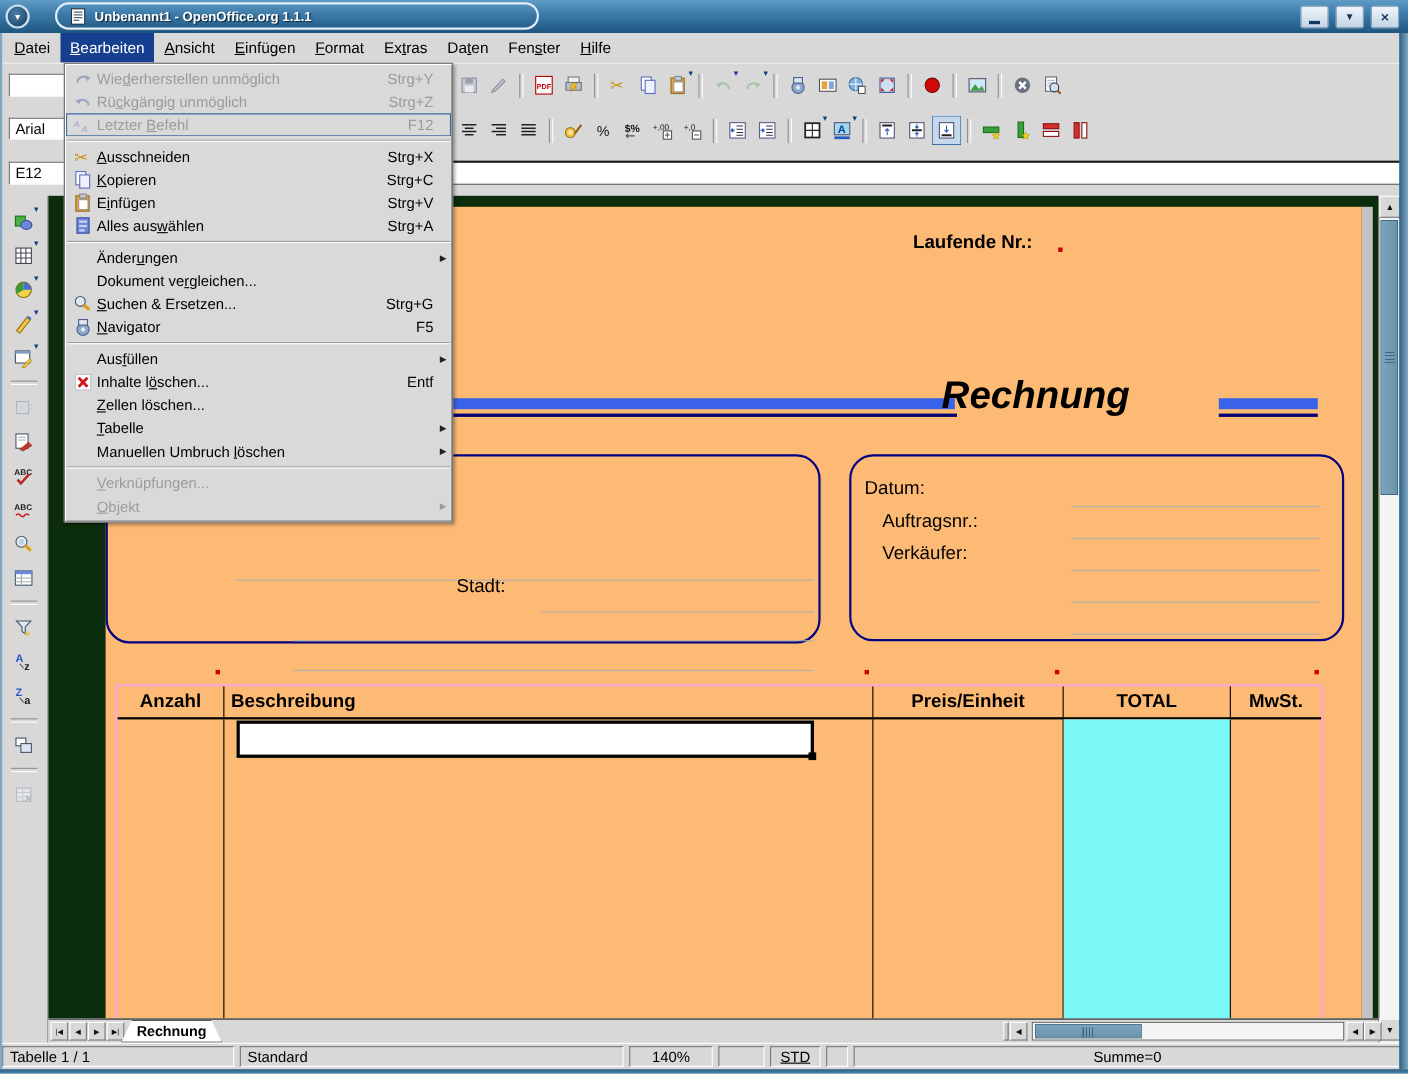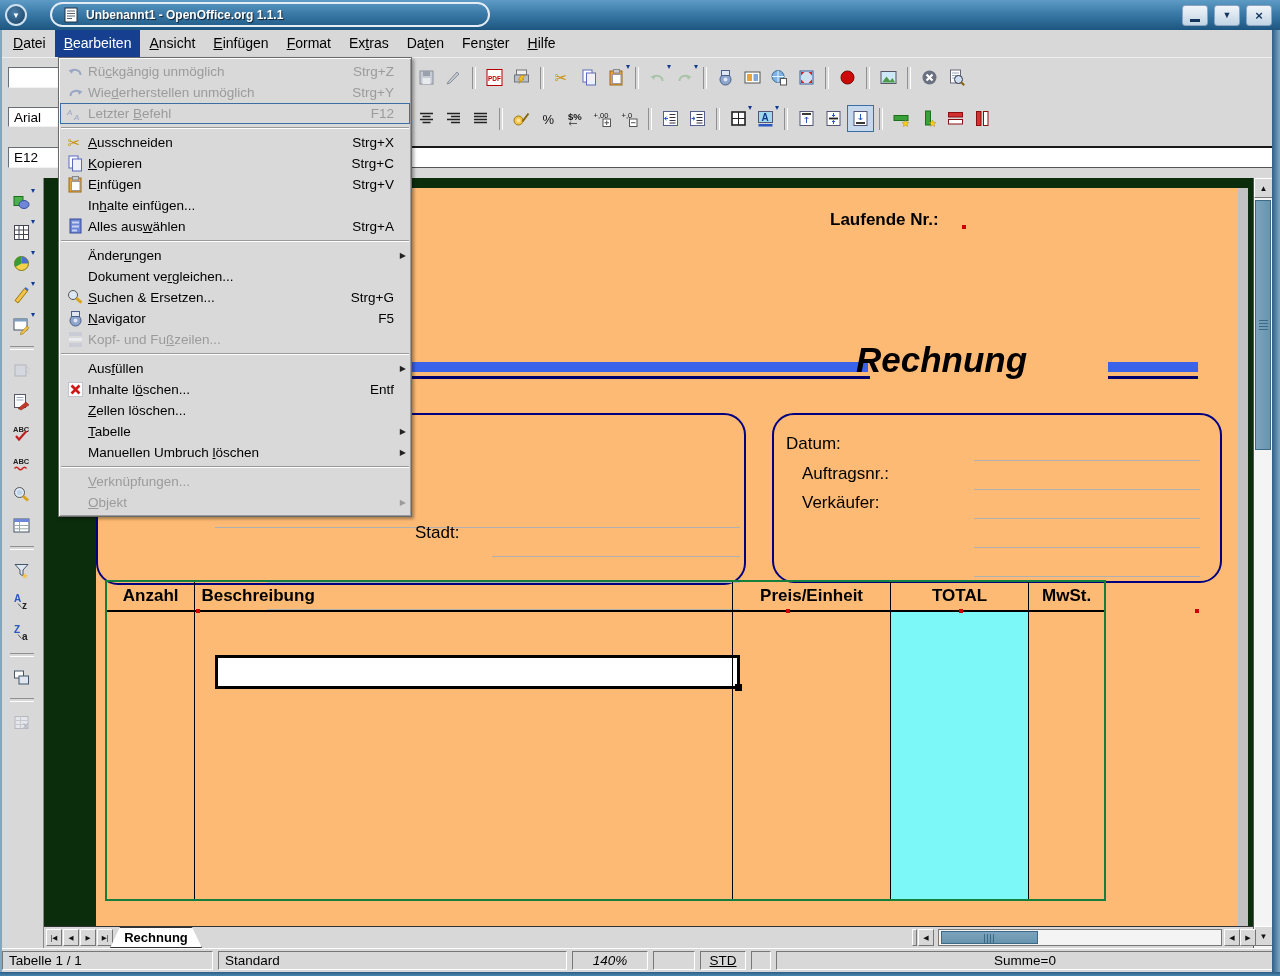--- a/index.html
+++ b/index.html
@@ -55,21 +55,21 @@
   .heading{position:absolute;left:760px;top:152px;font-size:35px;font-weight:bold;font-style:italic;}
   .bar-blue{position:absolute;height:10px;background:#3a63ea;top:174px;}
   .bar-navy{position:absolute;height:3px;background:#000070;top:188px;}
   .rbox{position:absolute;border:2px solid #000080;border-radius:22px;box-sizing:border-box;}
   .selcell{position:absolute;left:117px;top:240px;width:525px;height:34px;border:3px solid #000;
     box-sizing:border-box;background:#fff;}
   .selhandle{position:absolute;left:637px;top:269px;width:7px;height:7px;background:#000;}
   .uline{position:absolute;height:1px;background:#b0b0b0;}
   .flabel{position:absolute;font-size:17px;color:#000;}
   
-  .invtable{position:absolute;left:9px;top:392px;width:1001px;height:321px;border:2px solid #15803d;box-sizing:border-box;}
+  .invtable{position:absolute;left:9px;top:434px;width:1098px;height:321px;border:2px solid #f9a8d4;box-sizing:border-box;}
   .invhead{position:absolute;left:0;top:0;height:30px;width:100%;display:flex;border-bottom:2px solid #000;box-sizing:border-box;}
   .invhc{border-right:1px solid #000;box-sizing:border-box;font-size:17px;font-weight:bold;
     display:flex;align-items:center;justify-content:center;overflow:hidden;white-space:nowrap;}
   .invhc.left{justify-content:flex-start;padding-left:6px;}
   .invhc:last-child{border-right:none;}
   .invbody{position:absolute;left:0;top:30px;bottom:0;width:100%;display:flex;}
   .invbc{border-right:1px solid #000;box-sizing:border-box;height:100%;}
   .invbc:last-child{border-right:none;}
   .invbc.cyan{background:#7df8f8;}
   
@@ -630,51 +630,51 @@
           <div class="hgrip"></div>
         </div>
     </div>
     <div class="hbtn" style="left:1180px;">◀</div>
     <div class="hbtn" style="left:1196px;">▶</div>
   </div>
 
   <div class="statusbar">
       <div class="scell " style="width: 211px;">Tabelle 1 / 1</div>
       <div class="scell " style="width: 349px;">Standard</div>
-      <div class="scell c" style="width: 76px; font-style: italic;">140%</div>
+      <div class="scell c" style="width: 76px;">140%</div>
       <div class="scell c" style="width: 42px;"></div>
       <div class="scell c" style="width: 46px; text-decoration: underline;">STD</div>
       <div class="scell c" style="width: 20px;"></div>
       <div class="scell c" style="width: 498px;">Summe=0</div>
     </div>
   <div class="botborder"></div>
   <div class="brd-l"></div>
   <div class="brd-r"></div>
 
   <div class="menupopup">
       <div class="mi disabled">
         <span class="mic">
           <svg width="19" height="19" viewBox="0 0 19 19" fill="none" stroke="none">
+            <path d="M4.5 13C4.5 7 13 6.5 14.2 10" stroke="#9aa6c4" stroke-width="2"></path>
+            <path d="M16.5 8.2l-5.5-1 2.2 4.6z" fill="#9aa6c4"></path>
+          </svg>
+        </span>
+        <span class="mlabel">Wie<u>d</u>erherstellen unmöglich</span>
+        <span class="mshort">Strg+Y</span>
+        <span class="marrow"></span>
+      </div>
+      <div class="mi disabled">
+        <span class="mic">
+          <svg width="19" height="19" viewBox="0 0 19 19" fill="none" stroke="none">
             <path d="M14.5 13C14.5 7 6 6.5 4.8 10" stroke="#9aa6c4" stroke-width="2"></path>
             <path d="M2.5 8.2l5.5-1-2.2 4.6z" fill="#9aa6c4"></path>
           </svg>
         </span>
         <span class="mlabel">Rü<u>c</u>kgängig unmöglich</span>
         <span class="mshort">Strg+Z</span>
-        <span class="marrow"></span>
-      </div>
-      <div class="mi disabled">
-        <span class="mic">
-          <svg width="19" height="19" viewBox="0 0 19 19" fill="none" stroke="none">
-            <path d="M4.5 13C4.5 7 13 6.5 14.2 10" stroke="#9aa6c4" stroke-width="2"></path>
-            <path d="M16.5 8.2l-5.5-1 2.2 4.6z" fill="#9aa6c4"></path>
-          </svg>
-        </span>
-        <span class="mlabel">Wie<u>d</u>erherstellen unmöglich</span>
-        <span class="mshort">Strg+Y</span>
         <span class="marrow"></span>
       </div>
       <div class="mi disabled hov">
         <span class="mic">
           <svg width="19" height="19" viewBox="0 0 19 19" fill="none" stroke="none">
             <text x="1" y="11" font-size="8" font-style="italic" fill="#9aa6c4">A</text>
             <text x="8" y="16" font-size="8" font-style="italic" fill="#9aa6c4">A</text>
           </svg>
         </span>
         <span class="mlabel">Letzter <u>B</u>efehl</span>
@@ -706,26 +706,20 @@
       <div class="mi">
         <span class="mic">
           <svg width="19" height="19" viewBox="0 0 19 19" fill="none" stroke="none">
             <rect x="3" y="3" width="12" height="14" fill="#e8a33d" stroke="#9a6a18"></rect>
             <rect x="6.5" y="1.5" width="6" height="3.5" fill="#c7cbd4" stroke="#888"></rect>
             <rect x="5.5" y="6.5" width="8.5" height="9" fill="#fff" stroke="#999"></rect>
           </svg>
         </span>
         <span class="mlabel">E<u>i</u>nfügen</span>
         <span class="mshort">Strg+V</span>
-        <span class="marrow"></span>
-      </div>
-      <div class="mi">
-        <span class="mic"></span>
-        <span class="mlabel">In<u>h</u>alte einfügen...</span>
-        <span class="mshort"></span>
         <span class="marrow"></span>
       </div>
       <div class="mi">
         <span class="mic">
           <svg width="19" height="19" viewBox="0 0 19 19" fill="none" stroke="none">
             <rect x="4" y="2" width="11" height="14" fill="#6f87d8" stroke="#3a4f9a"></rect>
             <rect x="6" y="4.5" width="7" height="2" fill="#c9d4f2"></rect>
             <rect x="6" y="8.5" width="7" height="2" fill="#c9d4f2"></rect>
             <rect x="6" y="12.5" width="5" height="2" fill="#c9d4f2"></rect>
           </svg>
@@ -761,32 +755,20 @@
       <div class="mi">
         <span class="mic">
           <svg width="19" height="19" viewBox="0 0 19 19" fill="none" stroke="none">
             <circle cx="9.5" cy="11.5" r="5.5" fill="#8fa6cc" stroke="#4a5f8a"></circle>
             <rect x="5.5" y="2.5" width="8" height="5" fill="#dfe6f2" stroke="#4a5f8a"></rect>
             <circle cx="9.5" cy="11.5" r="2" fill="#dfe6f2"></circle>
           </svg>
         </span>
         <span class="mlabel"><u>N</u>avigator</span>
         <span class="mshort">F5</span>
-        <span class="marrow"></span>
-      </div>
-      <div class="mi disabled">
-        <span class="mic">
-          <svg width="19" height="19" viewBox="0 0 19 19" fill="none" stroke="none">
-            <rect x="3" y="2" width="13" height="4" fill="#c9ccd4"></rect>
-            <rect x="3" y="13" width="13" height="4" fill="#c9ccd4"></rect>
-            <rect x="3" y="8" width="13" height="3" fill="#e9ebef"></rect>
-          </svg>
-        </span>
-        <span class="mlabel">Kopf- und Fu<u>ß</u>zeilen...</span>
-        <span class="mshort"></span>
         <span class="marrow"></span>
       </div>
       <div class="msep"></div>
       <div class="mi">
         <span class="mic"></span>
         <span class="mlabel">Aus<u>f</u>üllen</span>
         <span class="mshort"></span>
         <span class="marrow">▶</span>
       </div>
       <div class="mi">

